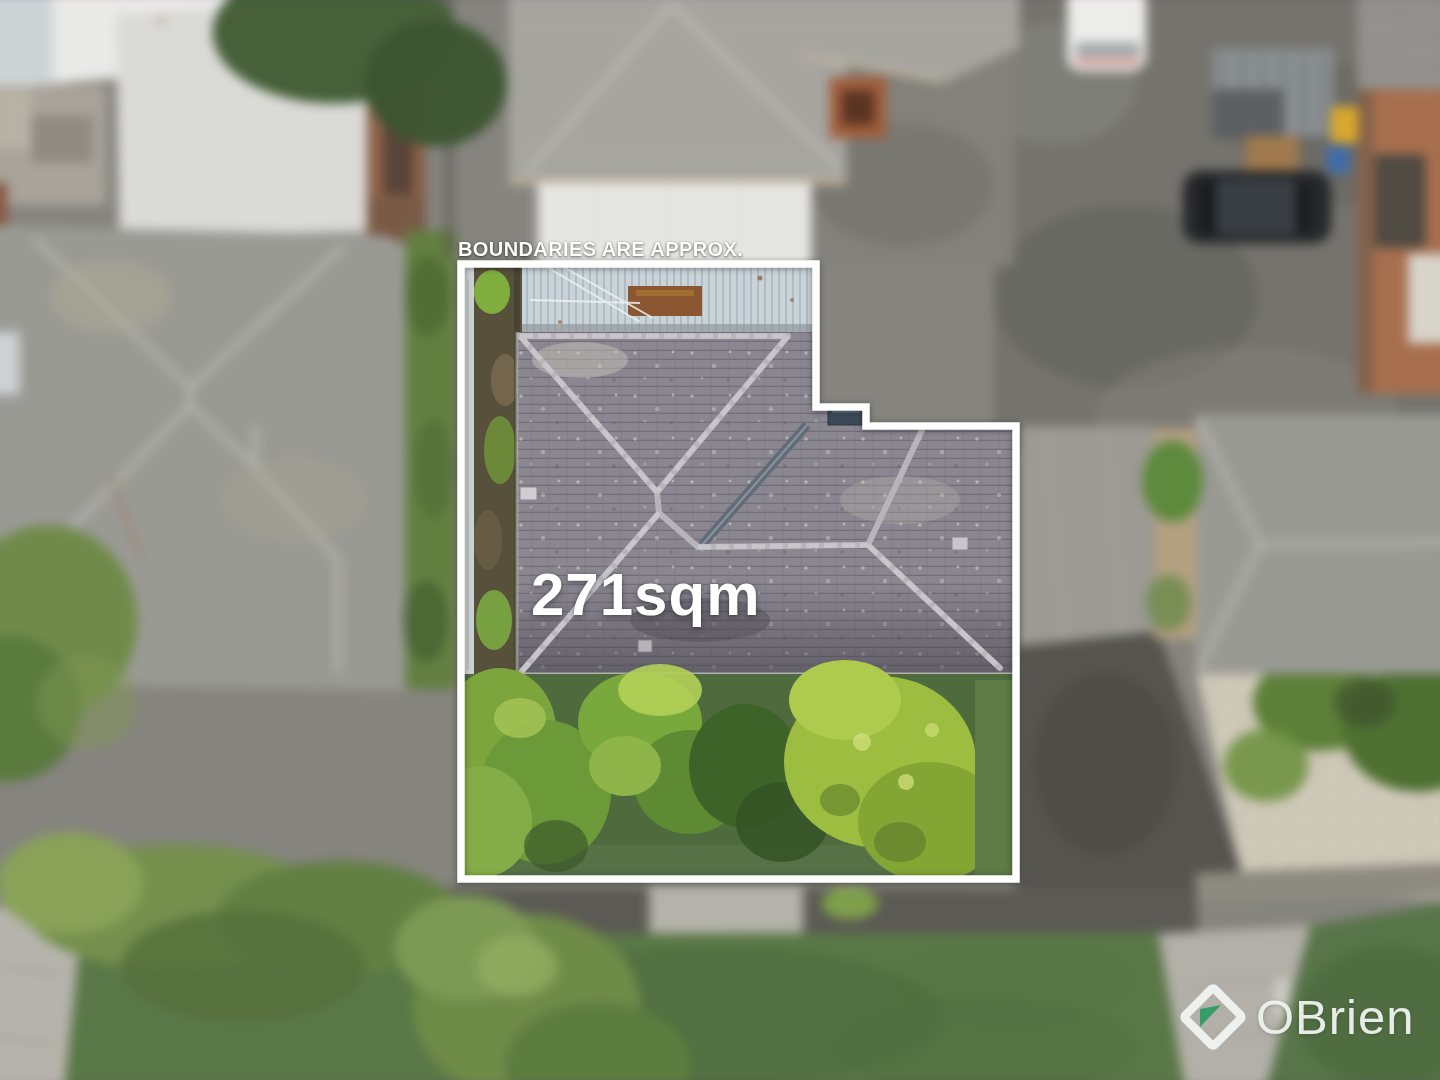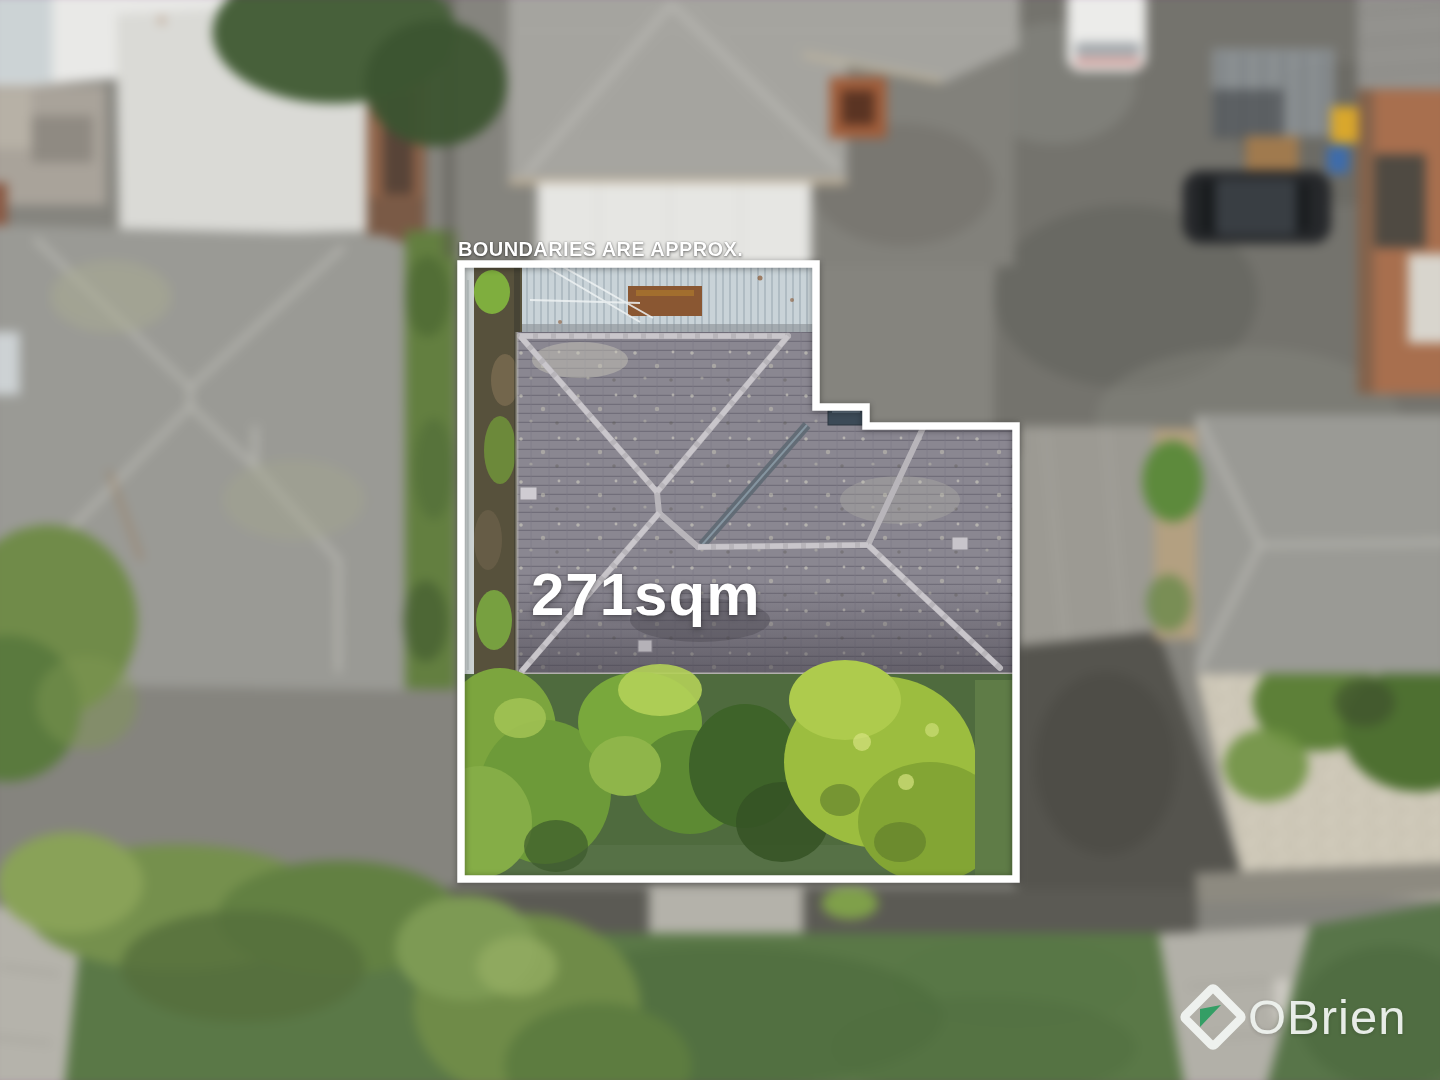--- a/index.html
+++ b/index.html
@@ -8,21 +8,21 @@
   .blur-wrap{position:absolute;inset:0;filter:blur(5px);transform:scale(1.015);}
   .blur-wrap svg{display:block;}
   .sharp-wrap{position:absolute;inset:0;}
   .boundary-svg{position:absolute;inset:0;filter:drop-shadow(0 1px 3px rgba(0,0,0,.38));}
   .boundary-svg polygon{fill:none;stroke-width:7.5;}
   .disclaimer{position:absolute;left:458px;top:238px;color:#ffffff;font-size:20px;font-weight:700;
               letter-spacing:.4px;text-shadow:0 1px 3px rgba(0,0,0,.55),0 0 1px rgba(0,0,0,.4);}
   .area-label{position:absolute;left:531px;top:560px;width:400px;text-align:left;color:#ffffff;
               font-size:60px;font-weight:700;letter-spacing:1px;
               text-shadow:0 2px 6px rgba(0,0,0,.35),0 0 2px rgba(0,0,0,.25);}
-  .logo{position:absolute;left:1180px;top:984px;display:flex;align-items:center;gap:2px;opacity:.96;}
+  .logo{position:absolute;left:1180px;top:984px;display:flex;align-items:center;gap:10px;opacity:.96;}
   .logo-diamond{width:66px;height:66px;flex:0 0 auto;}
   .brand-name{color:#eef2ee;font-size:49px;font-weight:500;letter-spacing:1px;
               text-shadow:0 1px 4px rgba(0,0,0,.18);}
 </style>
 </head>
 <body>
 
 <div class="scene">
 
   <div class="blur-wrap">

